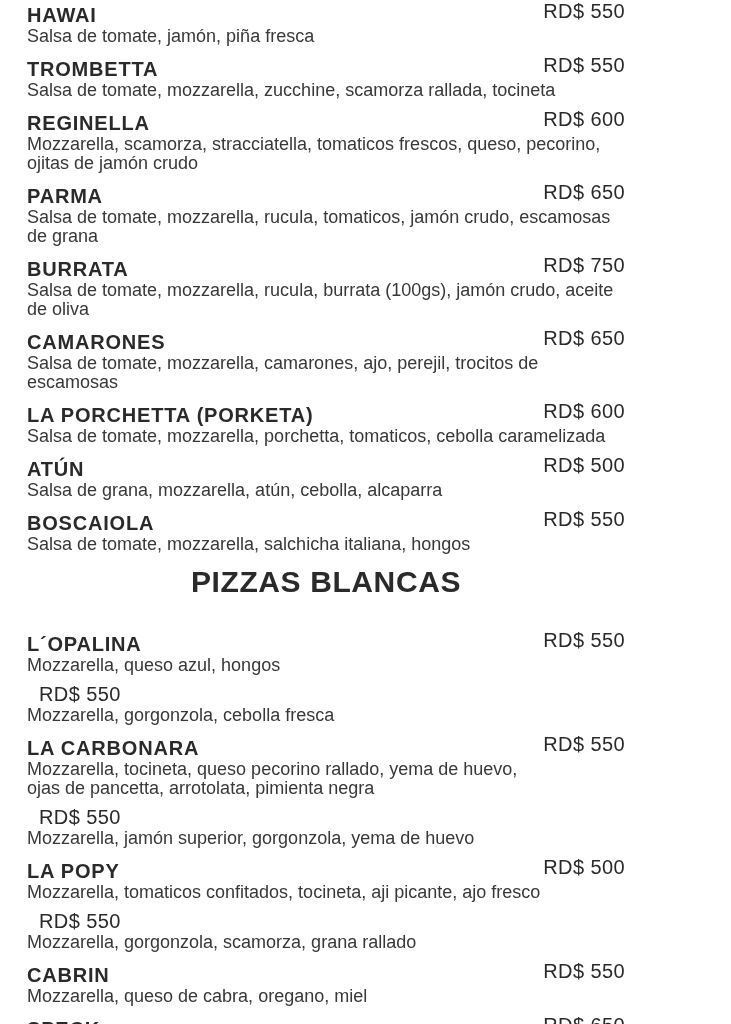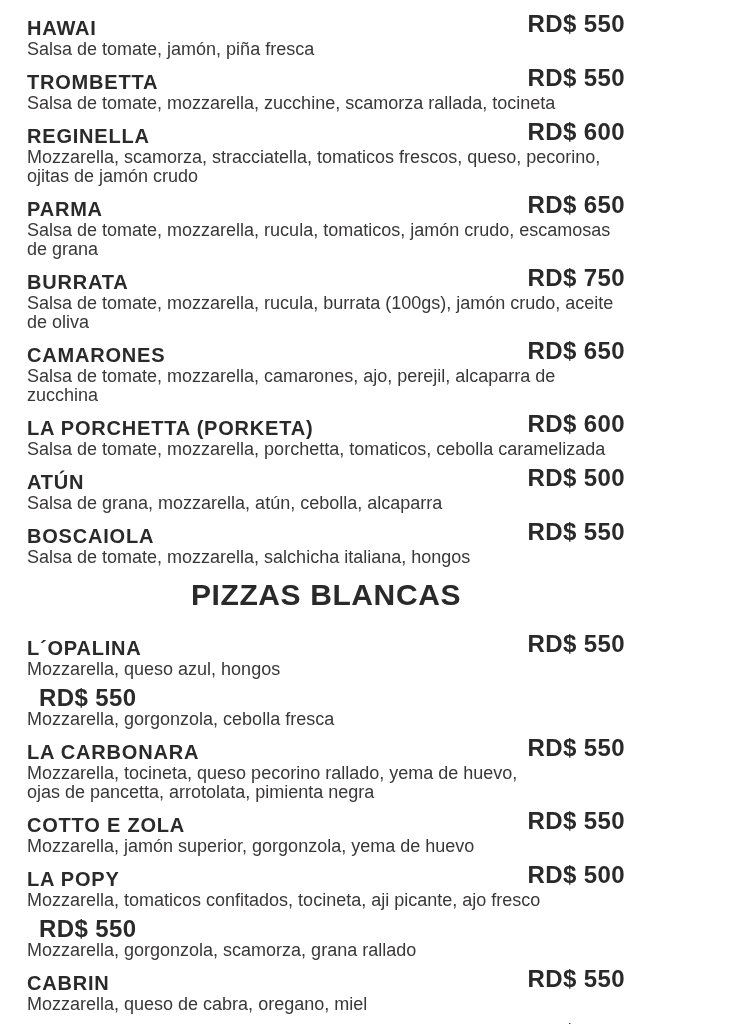--- a/index.html
+++ b/index.html
@@ -9,55 +9,55 @@
     width: 731px;
     height: 1024px;
     overflow: hidden;
     font-family: "Liberation Sans", sans-serif;
     -webkit-font-smoothing: antialiased;
   }
   .menu-page {
     box-sizing: border-box;
     width: 731px;
     height: 744px;
-    padding: 16px 106px 0 27px;
+    padding: 3px 106px 0 27px;
   }
   .menu-section { display: block; }
   .menu-item { margin-bottom: 11px; }
   .item-head {
     display: flex;
     justify-content: space-between;
     align-items: flex-start;
   }
   .item-name {
     margin: 0;
     font-size: 20px;
     font-weight: bold;
     letter-spacing: 0.8px;
     line-height: 24px;
     color: #2b2a2b;
   }
   .item-price {
     margin: -4px 0 0 12px;
-    font-size: 24px;
-    font-weight: bold;
+    font-size: 20px;
+    font-weight: normal;
     letter-spacing: 0.4px;
     line-height: 24px;
     color: #2b2a2b;
     white-space: nowrap;
   }
   .item-desc {
     margin: 0;
     font-size: 18px;
     line-height: 19px;
     color: #3a3738;
     white-space: pre-line;
   }
   .section-title {
-    margin: 6px 0 24px 0;
+    margin: 6px 0 33px 0;
     text-align: center;
     font-size: 30px;
     font-weight: bold;
     letter-spacing: 0.6px;
     line-height: 34px;
     color: #2b2a2b;
   }
 </style>
 </head>
 <body>
@@ -105,21 +105,21 @@
       <span class="item-price">RD$ 750</span>
     </div>
     <p class="item-desc">Salsa de tomate, mozzarella, rucula, burrata (100gs), jamón crudo, aceite de oliva</p>
   </div>
 
   <div class="menu-item">
     <div class="item-head">
       <h3 class="item-name">CAMARONES</h3>
       <span class="item-price">RD$ 650</span>
     </div>
-    <p class="item-desc">Salsa de tomate, mozzarella, camarones, ajo, perejil, alcaparra de zucchina</p>
+    <p class="item-desc">Salsa de tomate, mozzarella, camarones, ajo, perejil, trocitos de escamosas</p>
   </div>
 
   <div class="menu-item">
     <div class="item-head">
       <h3 class="item-name">LA PORCHETTA (PORKETA)</h3>
       <span class="item-price">RD$ 600</span>
     </div>
     <p class="item-desc">Salsa de tomate, mozzarella, porchetta, tomaticos, cebolla caramelizada</p>
   </div>
 
@@ -163,21 +163,20 @@
     <div class="item-head">
       <h3 class="item-name">LA CARBONARA</h3>
       <span class="item-price">RD$ 550</span>
     </div>
     <p class="item-desc">Mozzarella, tocineta, queso pecorino rallado, yema de huevo,
 ojas de pancetta, arrotolata, pimienta negra</p>
   </div>
 
   <div class="menu-item">
     <div class="item-head">
-      <h3 class="item-name">COTTO E ZOLA</h3>
       <span class="item-price">RD$ 550</span>
     </div>
     <p class="item-desc">Mozzarella, jamón superior, gorgonzola, yema de huevo</p>
   </div>
 
   <div class="menu-item">
     <div class="item-head">
       <h3 class="item-name">LA POPY</h3>
       <span class="item-price">RD$ 500</span>
     </div>

